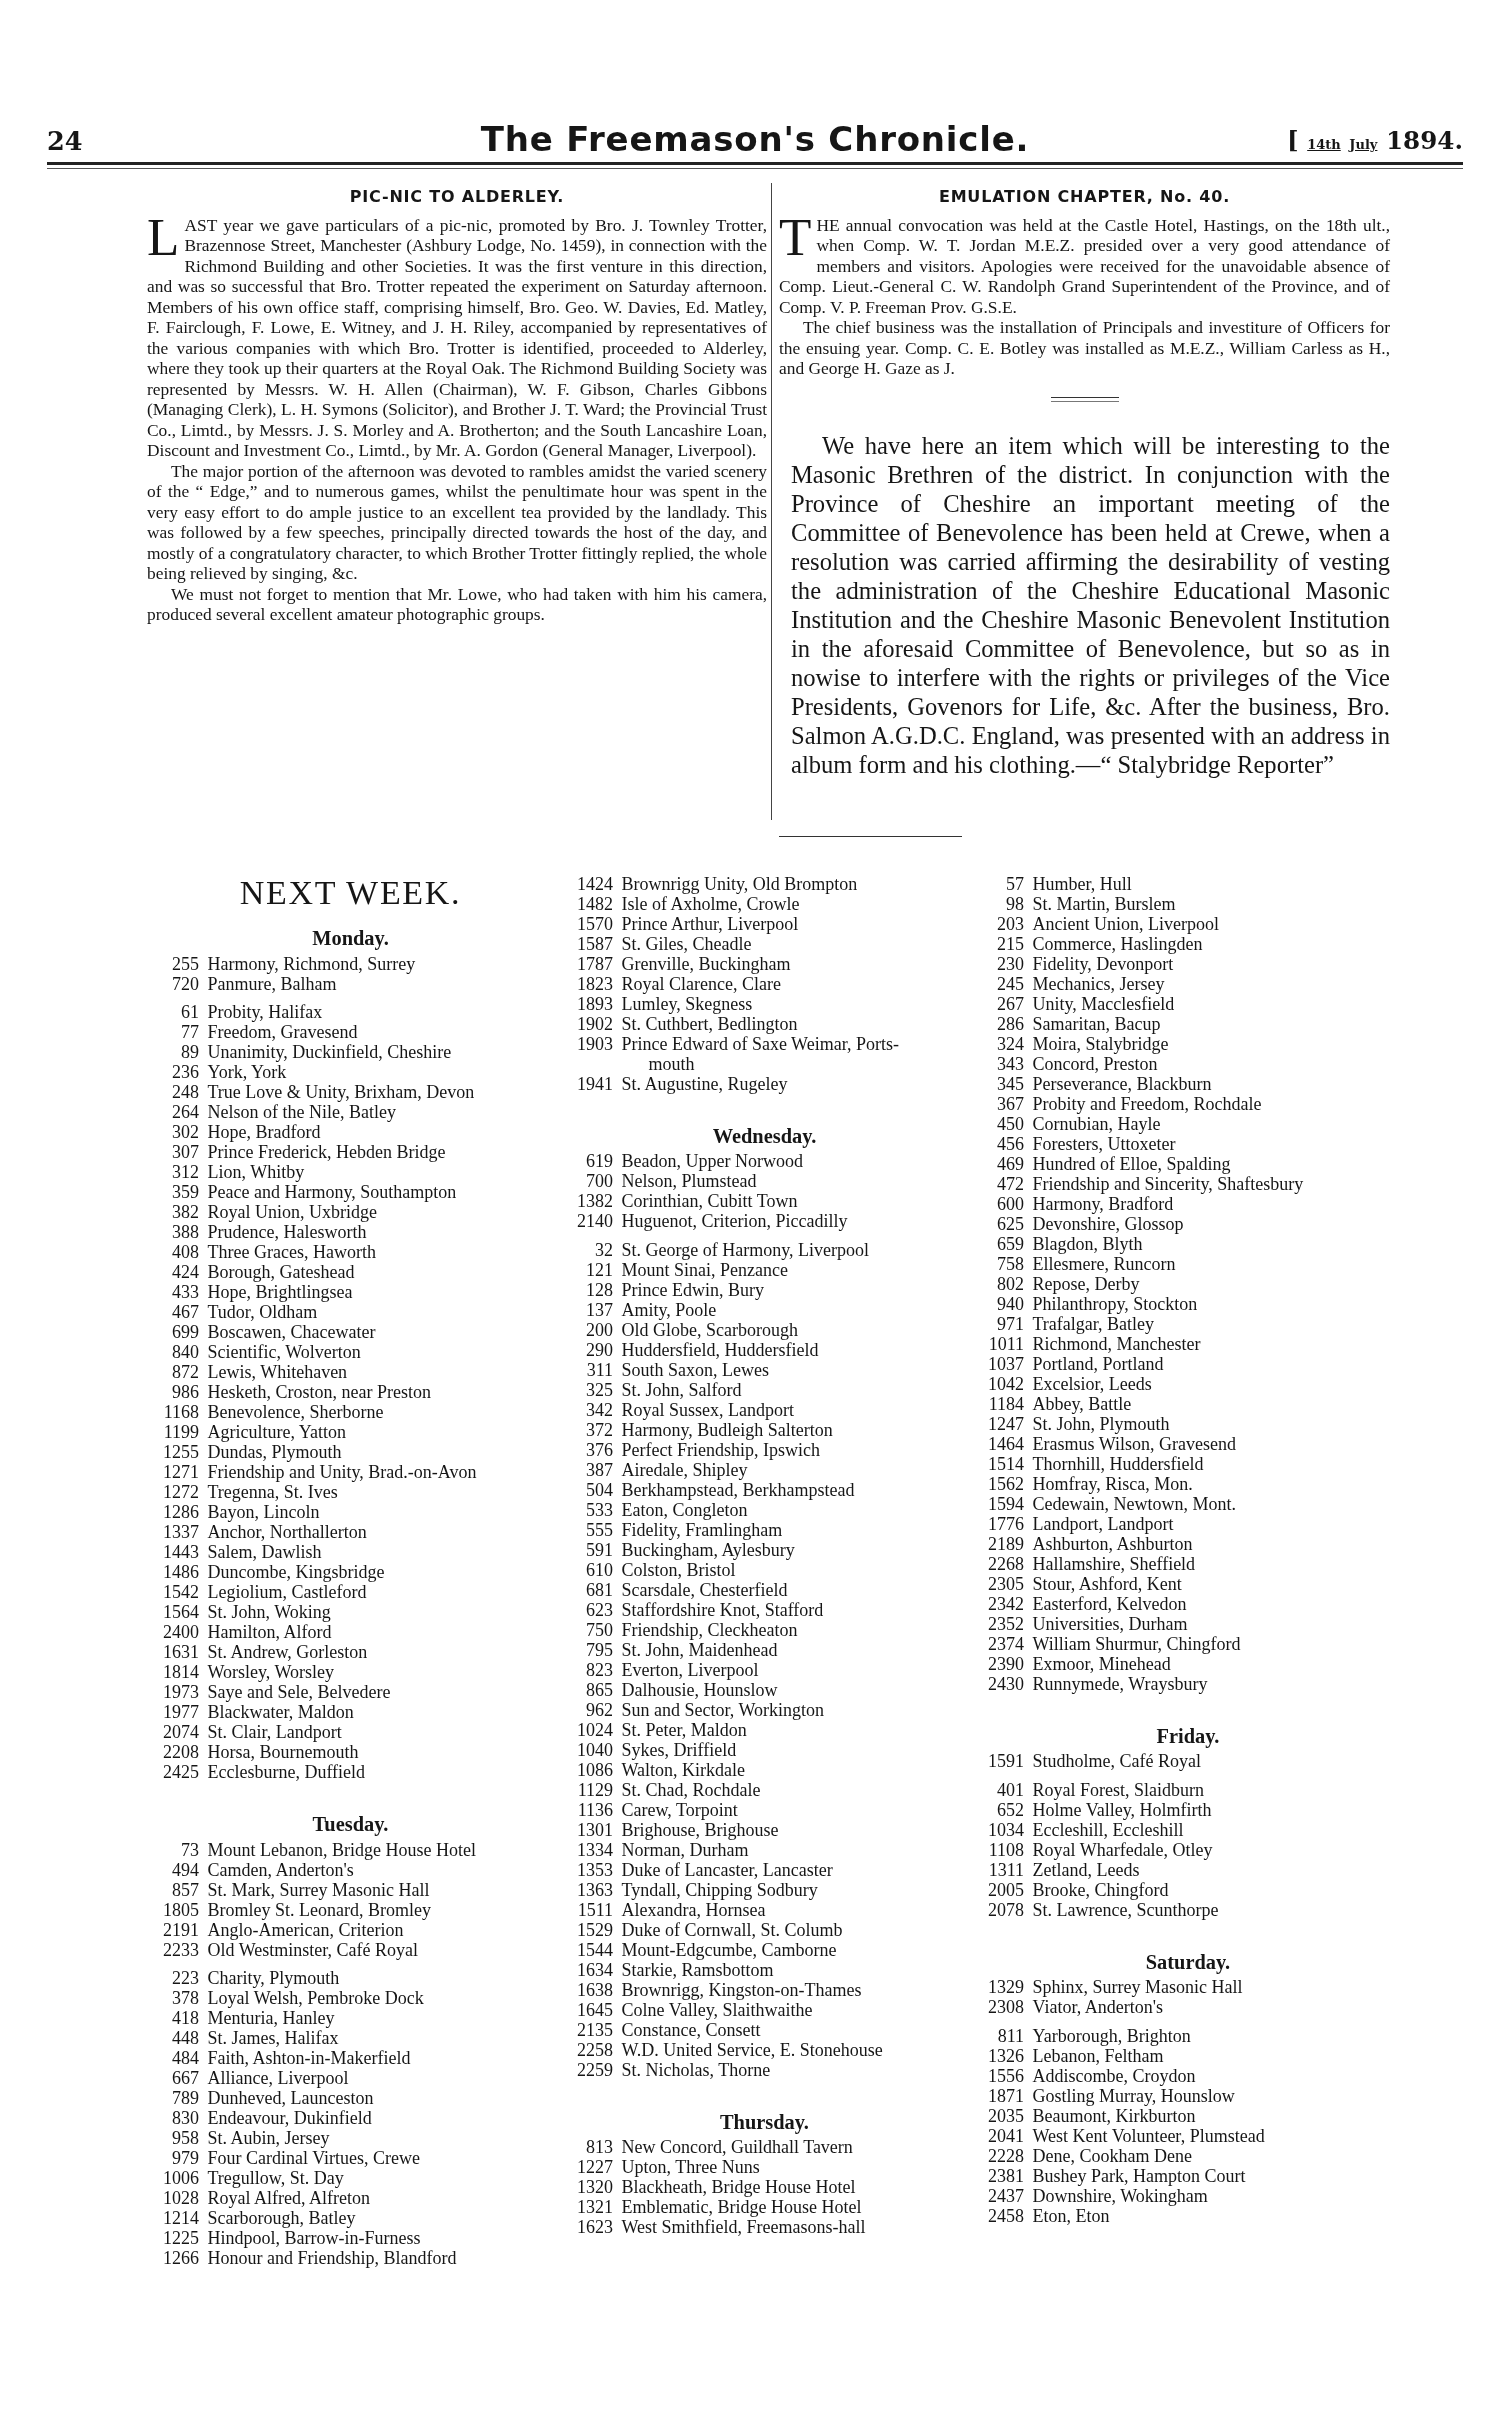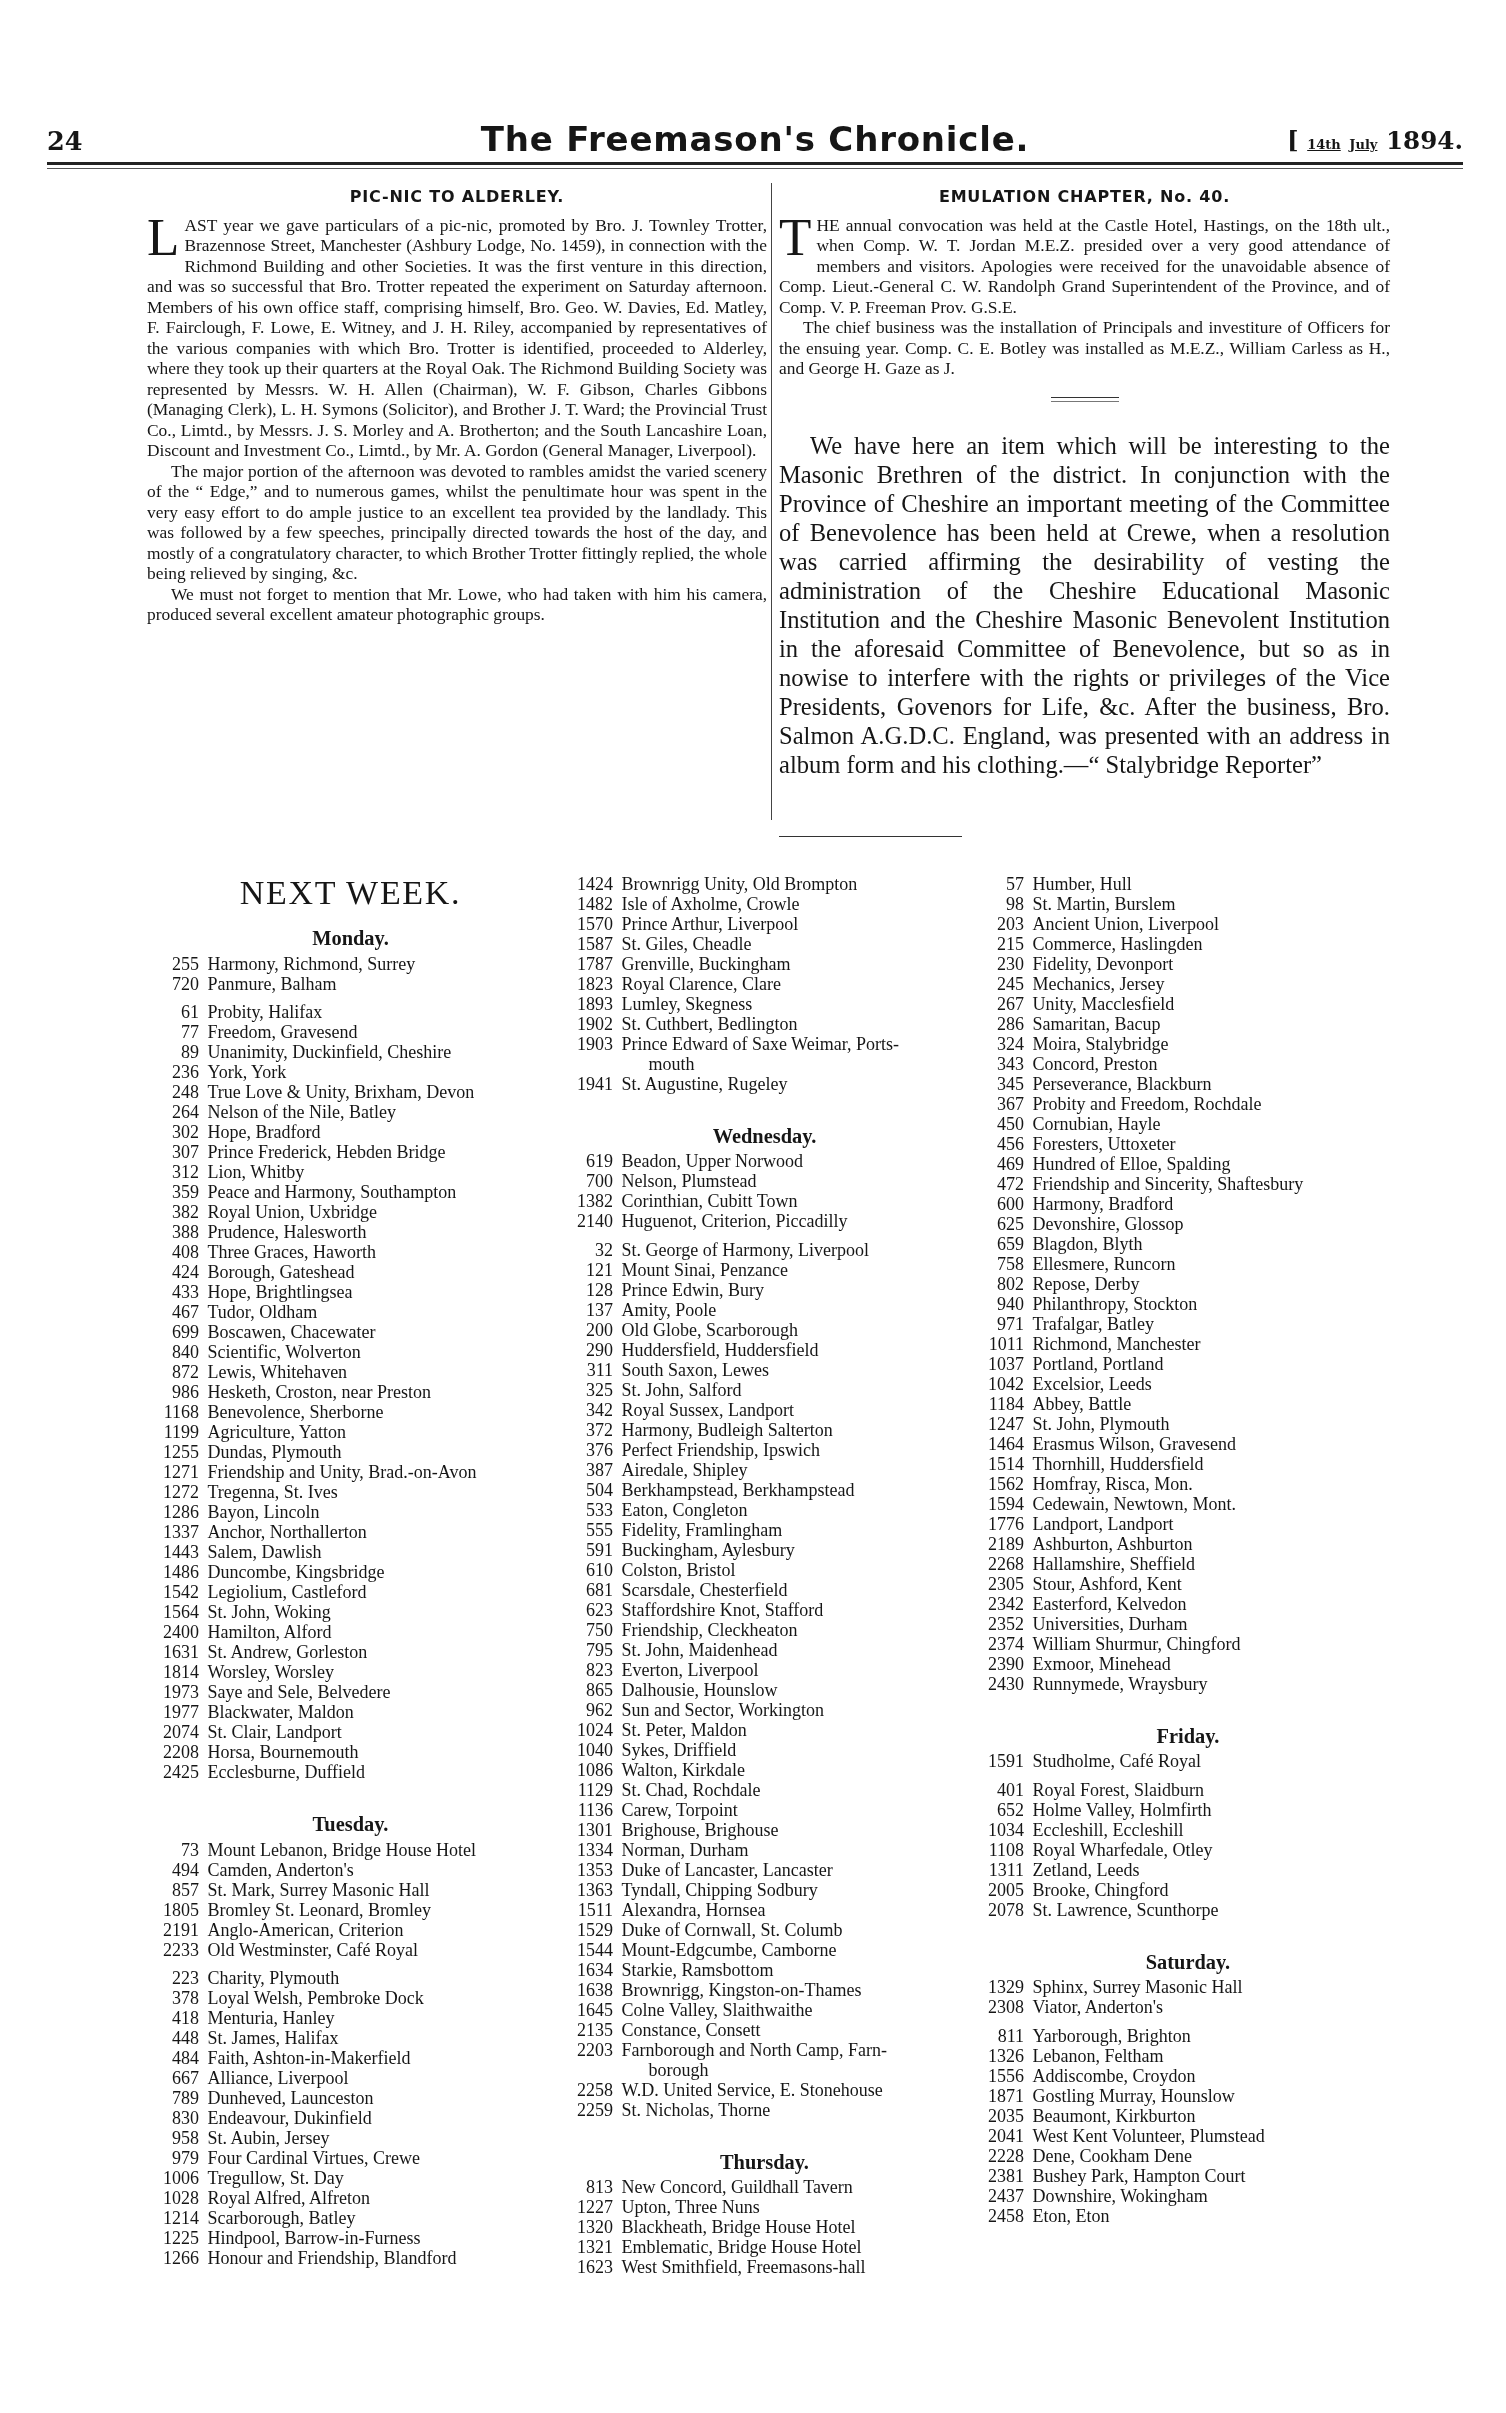--- a/index.html
+++ b/index.html
@@ -17,21 +17,21 @@
   
   .col-rule-top { position: absolute; left: 771px; top: 183px; width: 0.8px; height: 637px; background: #444; }
   .article { position: absolute; }
   .article-left { left: 147px; top: 187px; width: 620px; }
   .article-right { left: 779px; top: 187px; width: 611px; }
   .article h2 { margin: 0 0 8.5px 0; text-align: center; font-family: "DejaVu Sans", sans-serif; font-size: 16px; font-weight: bold; letter-spacing: 0.8px; }
   .article p { margin: 0; font-family: "Liberation Serif", serif; font-size: 17.4px; line-height: 20.5px; text-align: justify; }
   .article p + p { text-indent: 24px; }
   .dropcap { float: left; font-family: "Liberation Serif", serif; font-size: 53px; line-height: 41px; margin: 2.5px 5.1px 0 0; }
   .short-rule { width: 68px; height: 2.5px; border-top: 1.7px solid #333; border-bottom: 0.8px solid #777; margin: 18.7px auto 29px auto; }
-  .article p.large { font-size: 24.6px; line-height: 29px; text-indent: 31px; }
+  .article p.large { font-size: 24.6px; line-height: 29px; text-indent: 31px; margin-left: 12px; }
 
   .section-rule { position: absolute; left: 779px; top: 836px; width: 183px; height: 0; border-top: 1.7px solid #333; }
 
   
   .week-col { position: absolute; font-family: "Liberation Serif", serif; }
   .col-a { left: 151px; top: 874px; width: 399px; }
   .col-b { left: 565px; top: 874px; width: 399px; }
   .col-c { left: 976px; top: 874px; width: 424px; }
   .next-week-title { text-align: center; font-size: 34px; letter-spacing: 1.7px; margin: 0 0 15.3px 0; font-weight: normal; }
   .day-heading { text-align: center; font-size: 20.4px; font-weight: bold; margin: 0 0 3.4px 0; }
@@ -558,24 +558,20 @@
         </li>
         <li class="entry">
           <span class="num">1645</span>
           <span class="name"><span>Colne Valley, Slaithwaithe</span></span>
         </li>
         <li class="entry">
           <span class="num">2135</span>
           <span class="name"><span>Constance, Consett</span></span>
         </li>
         <li class="entry">
-          <span class="num">2203</span>
-          <span class="name"><span>Farnborough and North Camp, Farn-</span><span class="cont">borough</span></span>
-        </li>
-        <li class="entry">
           <span class="num">2258</span>
           <span class="name"><span>W.D. United Service, E. Stonehouse</span></span>
         </li>
         <li class="entry">
           <span class="num">2259</span>
           <span class="name"><span>St. Nicholas, Thorne</span></span>
         </li>
       </ul>
     <div class="day-heading spaced">Thursday.</div>
     <ul class="entries">

